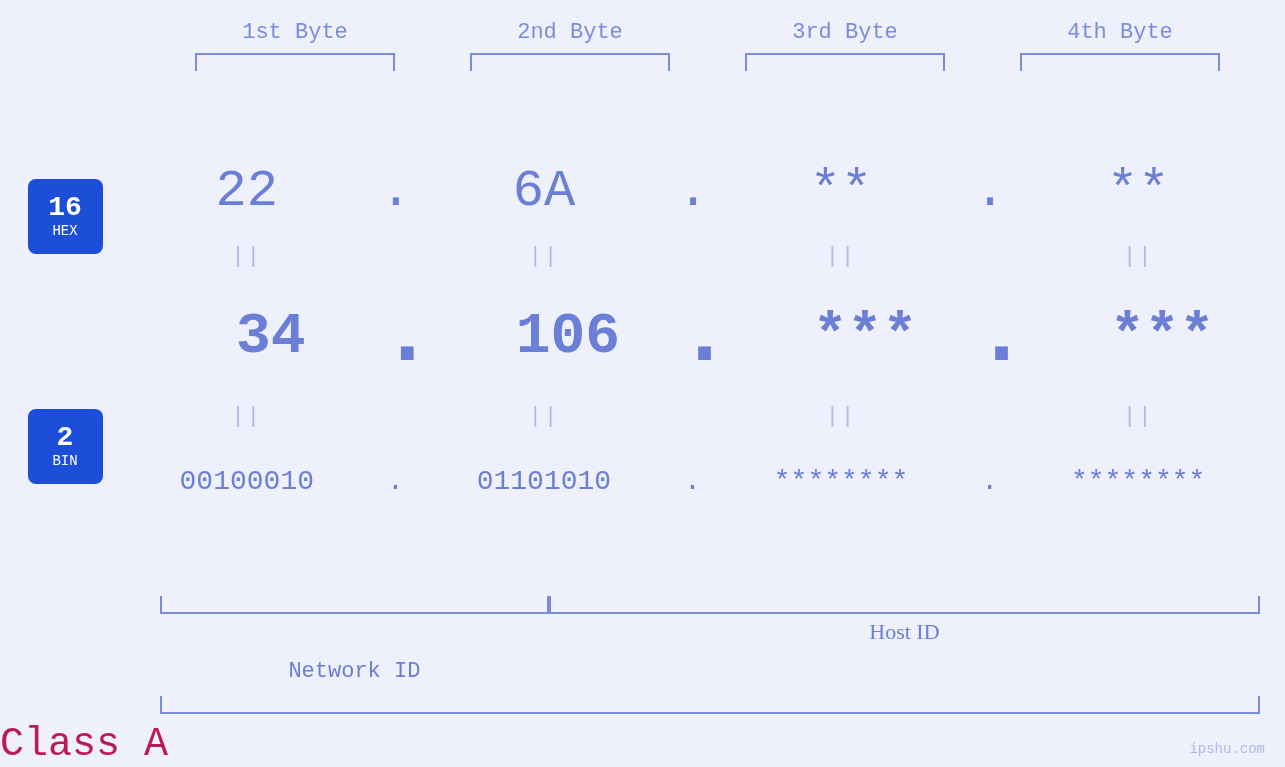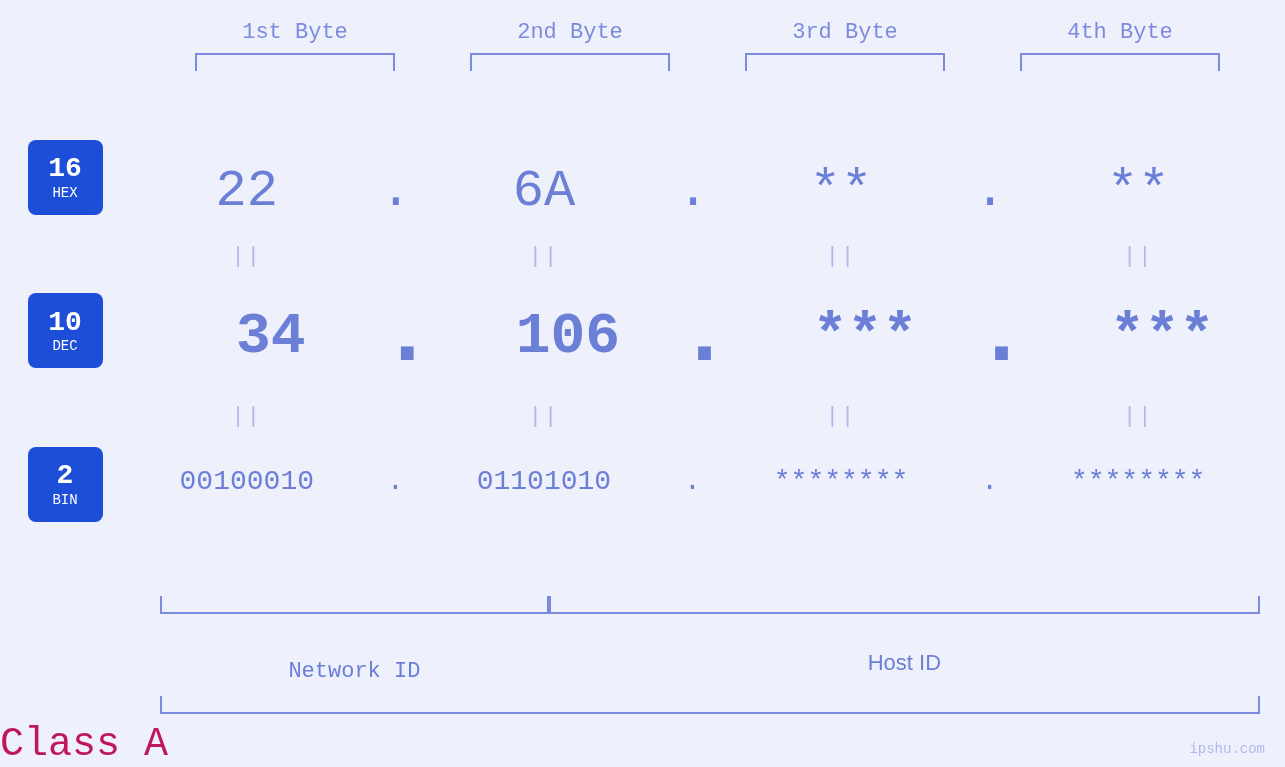--- a/index.html
+++ b/index.html
@@ -214,22 +214,21 @@
       font-size: 22px;
       font-family: 'Courier New', Courier, monospace;
       margin-top: 40px;
     }
 
     .host-id-label {
       width: 750px;
       text-align: center;
       color: #6b7fd7;
       font-size: 22px;
-      font-family: Liberation Sans, sans-serif;
-      margin-top: 31px;
+      font-family: Liberation Serif, serif;
     }
 
     
     .big-bracket-row {
       display: flex;
       width: 1100px;
       margin-left: 160px;
       margin-top: 12px;
     }
 
@@ -279,24 +278,20 @@
     <div class="bracket-top"></div>
     <div class="bracket-top"></div>
   </div>
 
   <div class="main-content">
 
     <div class="left-labels">
       <div class="base-badge">
         <span class="base-number">16</span>
         <span class="base-label">HEX</span>
-      </div>
-      <div class="base-badge">
-        <span class="base-number">10</span>
-        <span class="base-label">DEC</span>
       </div>
       <div class="base-badge">
         <span class="base-number">2</span>
         <span class="base-label">BIN</span>
       </div>
     </div>
 
     <div class="data-grid">
 
       <div class="data-row hex-row">

